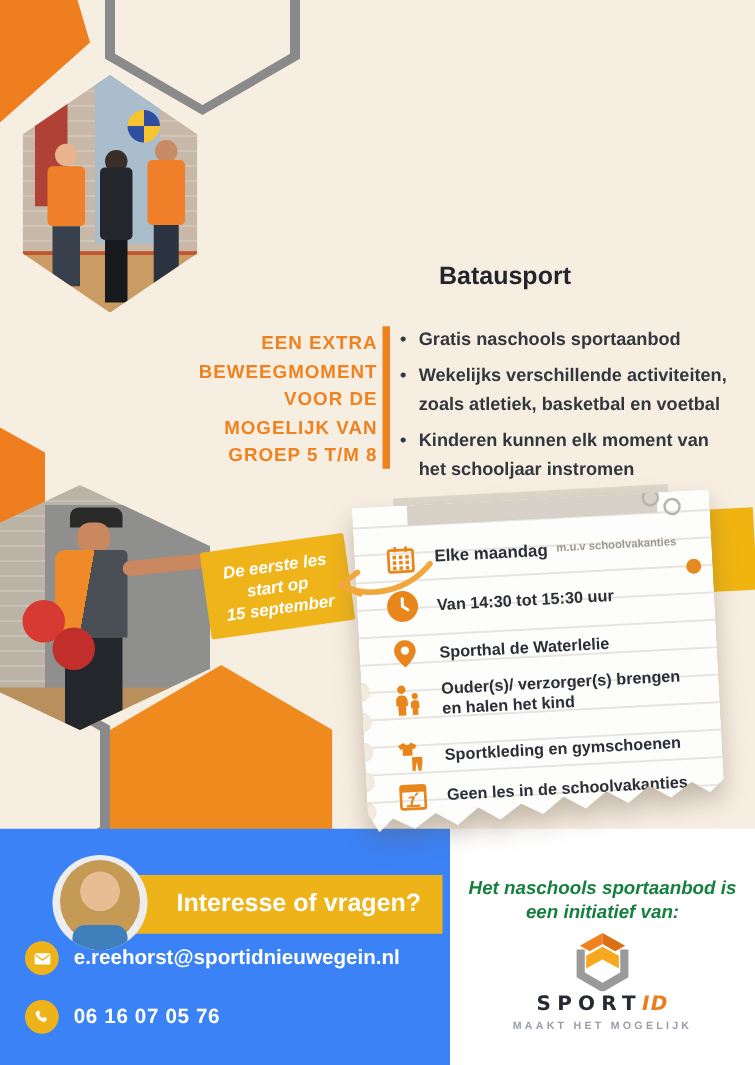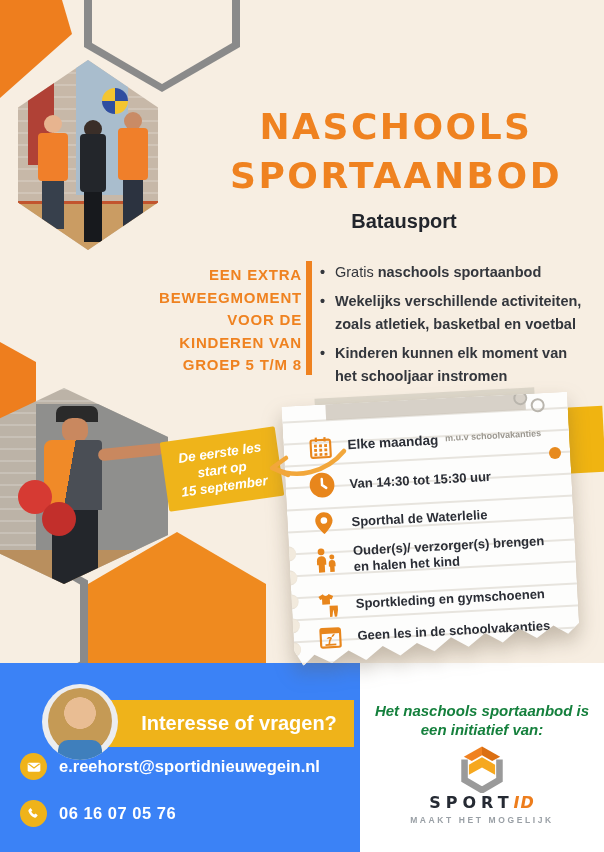--- a/index.html
+++ b/index.html
@@ -34,21 +34,21 @@
             font-size:20px;font-weight:600;z-index:2;}
 
   
   .highlight{left:104px;top:264px;width:198px;text-align:right;color:#EF8220;
              font-weight:800;font-size:15px;line-height:22.5px;letter-spacing:.8px;z-index:2;}
   .divider{left:306px;top:261px;width:6px;height:114px;background:#EF8220;z-index:2;}
   .bullets{left:320px;top:261px;width:268px;margin:0;padding:0;list-style:none;
            color:#33363C;font-size:14.5px;line-height:23px;font-weight:600;z-index:2;}
   .bullets li{position:relative;padding-left:15px;margin-bottom:6px;}
   .bullets li::before{content:"•";position:absolute;left:0;top:0;color:#33363C;}
-  .bullets .lead{font-weight:400;}
+  .bullets .lead{font-weight:700;}
 
   
   .badge{left:164px;top:434px;width:116px;height:70px;background:#EFB41A;border-radius:2px;
          transform:rotate(-8deg);color:#fff;font-style:italic;font-weight:800;
          font-size:13.5px;line-height:17px;text-align:center;display:flex;
          flex-direction:column;justify-content:center;z-index:2;}
 
   
   .gold-band{left:556px;top:407px;width:48px;height:66px;background:#F0B411;
              transform:rotate(-3deg);z-index:2;}
@@ -125,31 +125,27 @@
       <div class="p-el" style="left:4px;top:14px;width:26px;height:58px;background:#23262B;border-radius:4px;"></div>
       <div class="p-el" style="left:8px;top:72px;width:18px;height:50px;background:#17191D;"></div>
     </div>
     <div class="p-el figure" style="left:98px;top:52px;width:34px;height:125px;">
       <div class="head" style="left:8px;top:0;width:18px;height:18px;background:#C98B66;"></div>
       <div class="p-el" style="left:2px;top:16px;width:30px;height:52px;background:#F07F2A;border-radius:4px;"></div>
       <div class="p-el" style="left:7px;top:68px;width:20px;height:50px;background:#2C3340;"></div>
     </div>
   </div>
 
-  <div class="abs title">
-    <div>NASCHOOLS</div>
-    <div>SPORTAANBOD</div>
-  </div>
   <div class="abs subtitle">Batausport</div>
 
   <div class="abs highlight">
     <div>EEN EXTRA</div>
     <div>BEWEEGMOMENT</div>
     <div>VOOR DE</div>
-    <div>KINDEREN VAN</div>
+    <div>MOGELIJK VAN</div>
     <div>GROEP 5 T/M 8</div>
   </div>
   <div class="abs divider"></div>
   <ul class="abs bullets">
     <li><span class="lead">Gratis </span><span>naschools sportaanbod</span></li>
     <li><span class="lead"></span><span>Wekelijks verschillende activiteiten, zoals atletiek, basketbal en voetbal</span></li>
     <li><span class="lead"></span><span>Kinderen kunnen elk moment van het schooljaar instromen</span></li>
   </ul>
 
   <div class="abs hex" id="hex-orange-small"></div>

